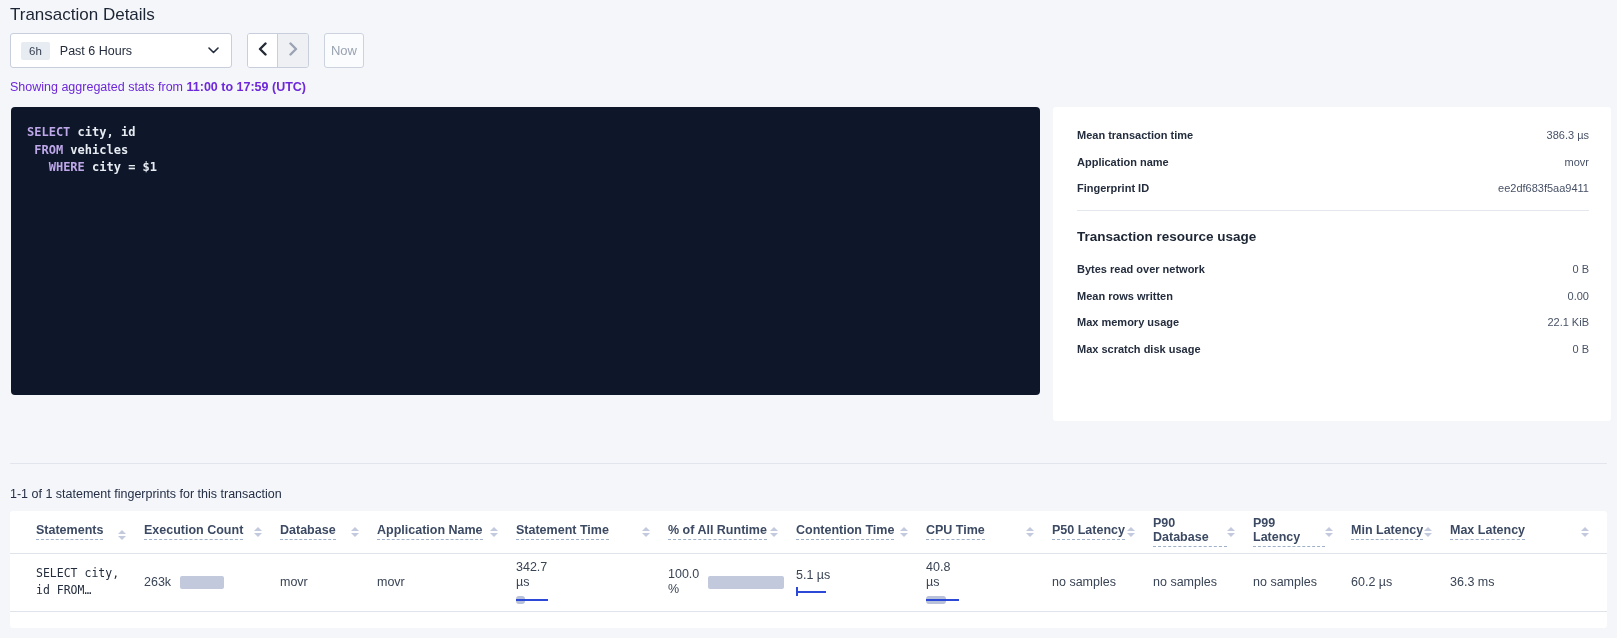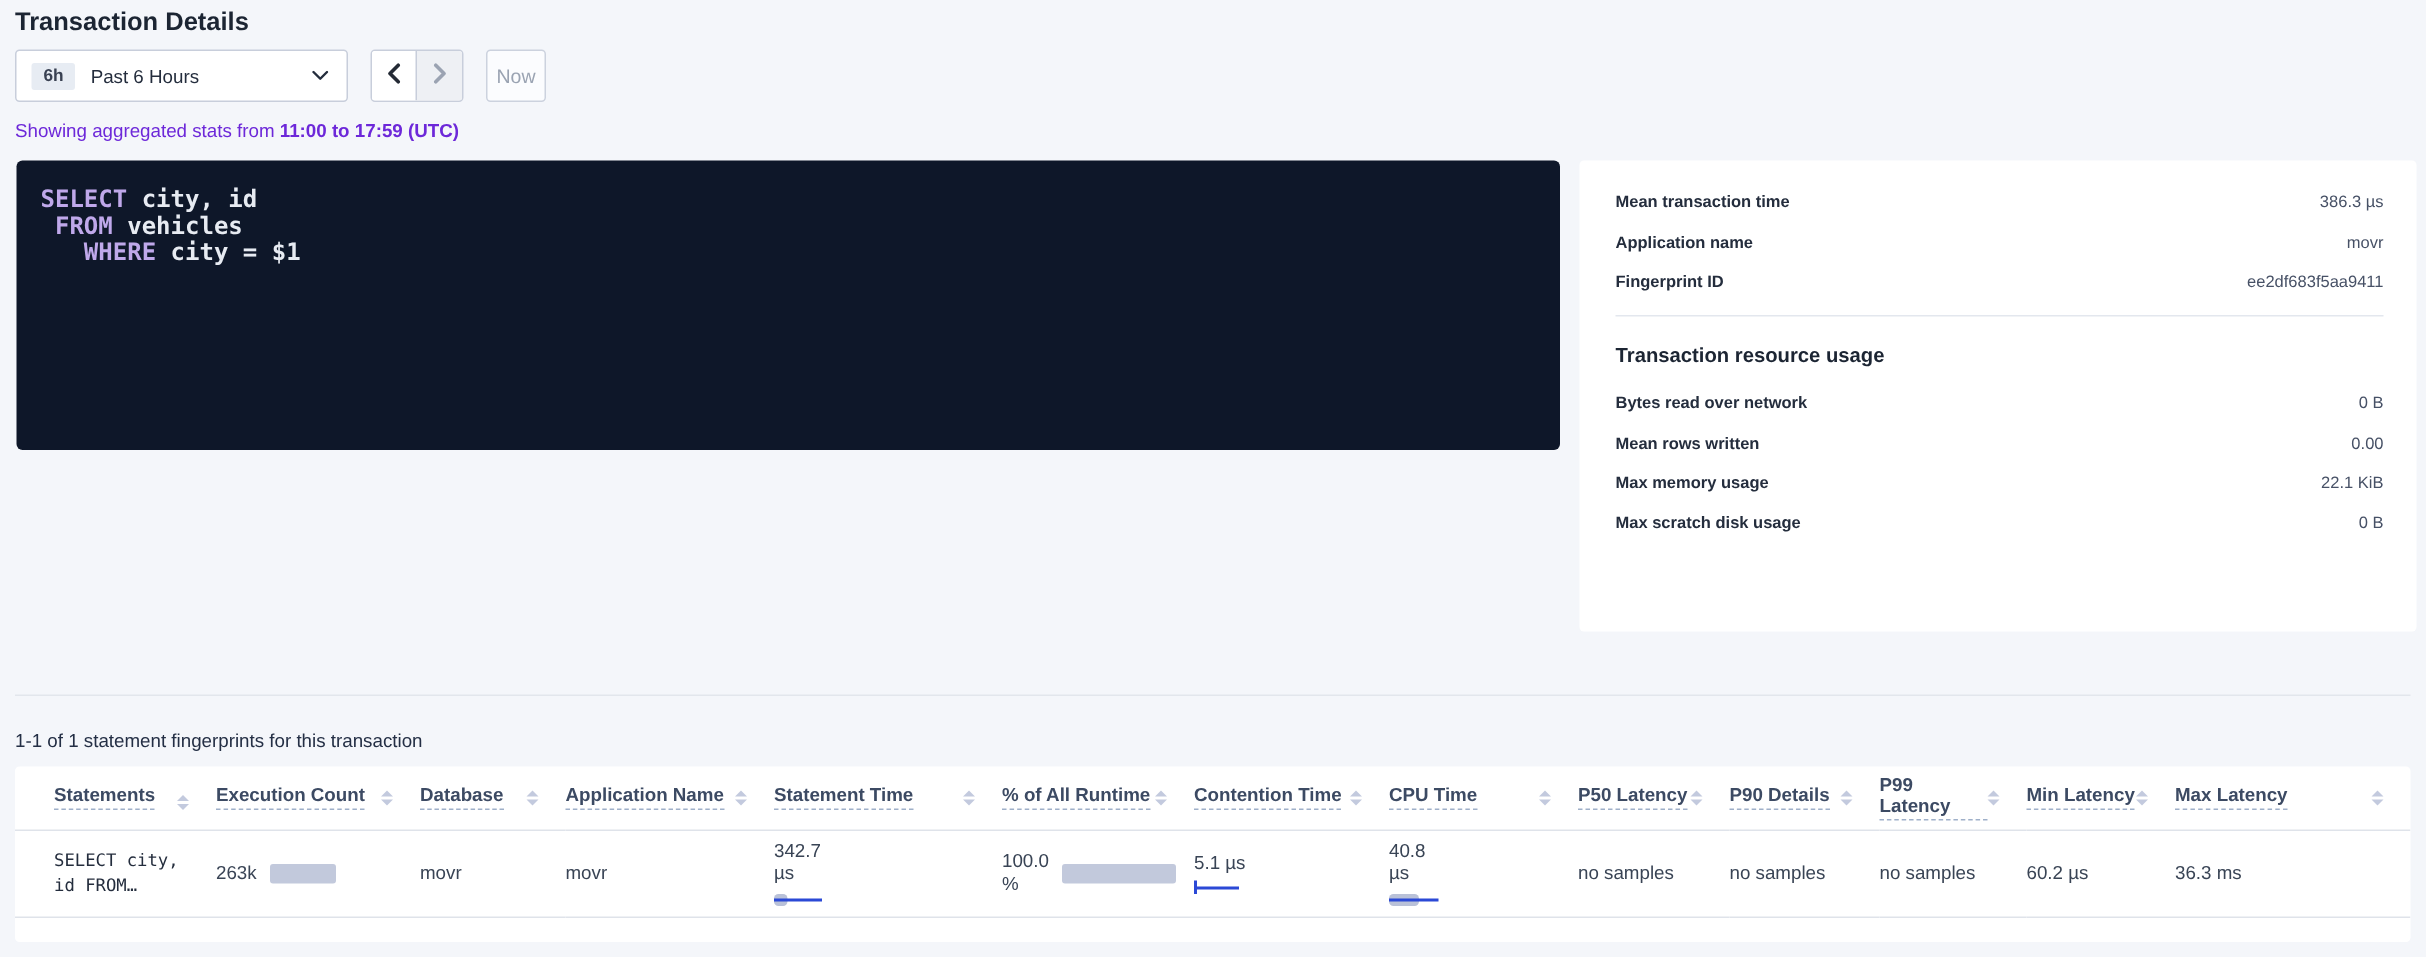--- a/index.html
+++ b/index.html
@@ -7,32 +7,32 @@
   body {
     position: relative;
     background: #f4f6fa;
     font-family: "Liberation Sans", sans-serif;
     color: #242d3d;
   }
 
   
   .page-title {
     position: absolute; left: 10px; top: 5px;
-    font-size: 17px; font-weight: 700; color: #1c2533;
+    font-size: 17px; font-weight: 400; color: #1c2533;
   }
   .controls {
     position: absolute; left: 10px; top: 33px;
     display: flex; align-items: stretch; gap: 15px; height: 35px;
   }
   .time-picker {
     width: 222px; background: #fff; border: 1px solid #c8cedb; border-radius: 3px;
     display: flex; align-items: center; padding: 0 12px 0 10px; cursor: pointer;
   }
   .tp-badge {
-    background: #e7ecf3; color: #394152; font-size: 11.5px; font-weight: 700;
+    background: #e7ecf3; color: #394152; font-size: 11.5px; font-weight: 400;
     padding: 3px 8px; border-radius: 2px; margin-right: 10px;
   }
   .tp-label { font-size: 12.5px; color: #242d3d; }
   .tp-caret { margin-left: auto; display: flex; align-items: center; }
   .arrow-group {
     display: flex; border: 1px solid #c8cedb; border-radius: 3px; overflow: hidden; background: #fff;
   }
   .arrow-btn {
     width: 30px; display: flex; align-items: center; justify-content: center;
     border: none; background: #fff; cursor: pointer;
@@ -41,23 +41,23 @@
   .arrow-btn.next { background: #eef0f4; cursor: default; }
   .now-btn {
     width: 40px; height: 35px; background: #fbfcfe; border: 1px solid #ccd2de;
     border-radius: 3px; color: #9aa3b2; font-size: 13px; font-family: inherit; cursor: default;
   }
   .stats-note { position: absolute; left: 10px; top: 80px; font-size: 12.5px; color: #6d28d9; }
   .stats-note b { font-weight: 700; }
 
   
   .sql-card {
-    position: absolute; left: 11px; top: 107px; width: 1029px; height: 193px;
+    position: absolute; left: 11px; top: 107px; width: 1029px; height: 288px;
     background: #0e1729; border-radius: 4px; padding: 17px 16px;
-    font-family: "DejaVu Sans Mono", monospace; font-size: 16px; font-weight: 700;
+    font-family: "DejaVu Sans Mono", monospace; font-size: 12px; font-weight: 700;
     line-height: 17.5px; color: #e7ebf2; white-space: pre;
   }
   .sql-card .kw { color: #bfa8ea; }
 
   
   .summary-card {
     position: absolute; left: 1053px; top: 107px; width: 558px; height: 314px;
     background: #fff; border-radius: 3px; padding: 21px 22px 0 24px;
   }
   .sum-row {
@@ -274,21 +274,21 @@
             <span class="th-inner">
               <span class="th-label">P50 Latency</span>
               <span class="sort">
                 <i class="up"></i>
                 <i class="dn"></i>
               </span>
             </span>
           </th>
         <th>
             <span class="th-inner">
-              <span class="th-label">P90 Details</span>
+              <span class="th-label">P90 Database</span>
               <span class="sort">
                 <i class="up"></i>
                 <i class="dn"></i>
               </span>
             </span>
           </th>
         <th>
             <span class="th-inner">
               <span class="th-label">P99 Latency</span>
               <span class="sort">

